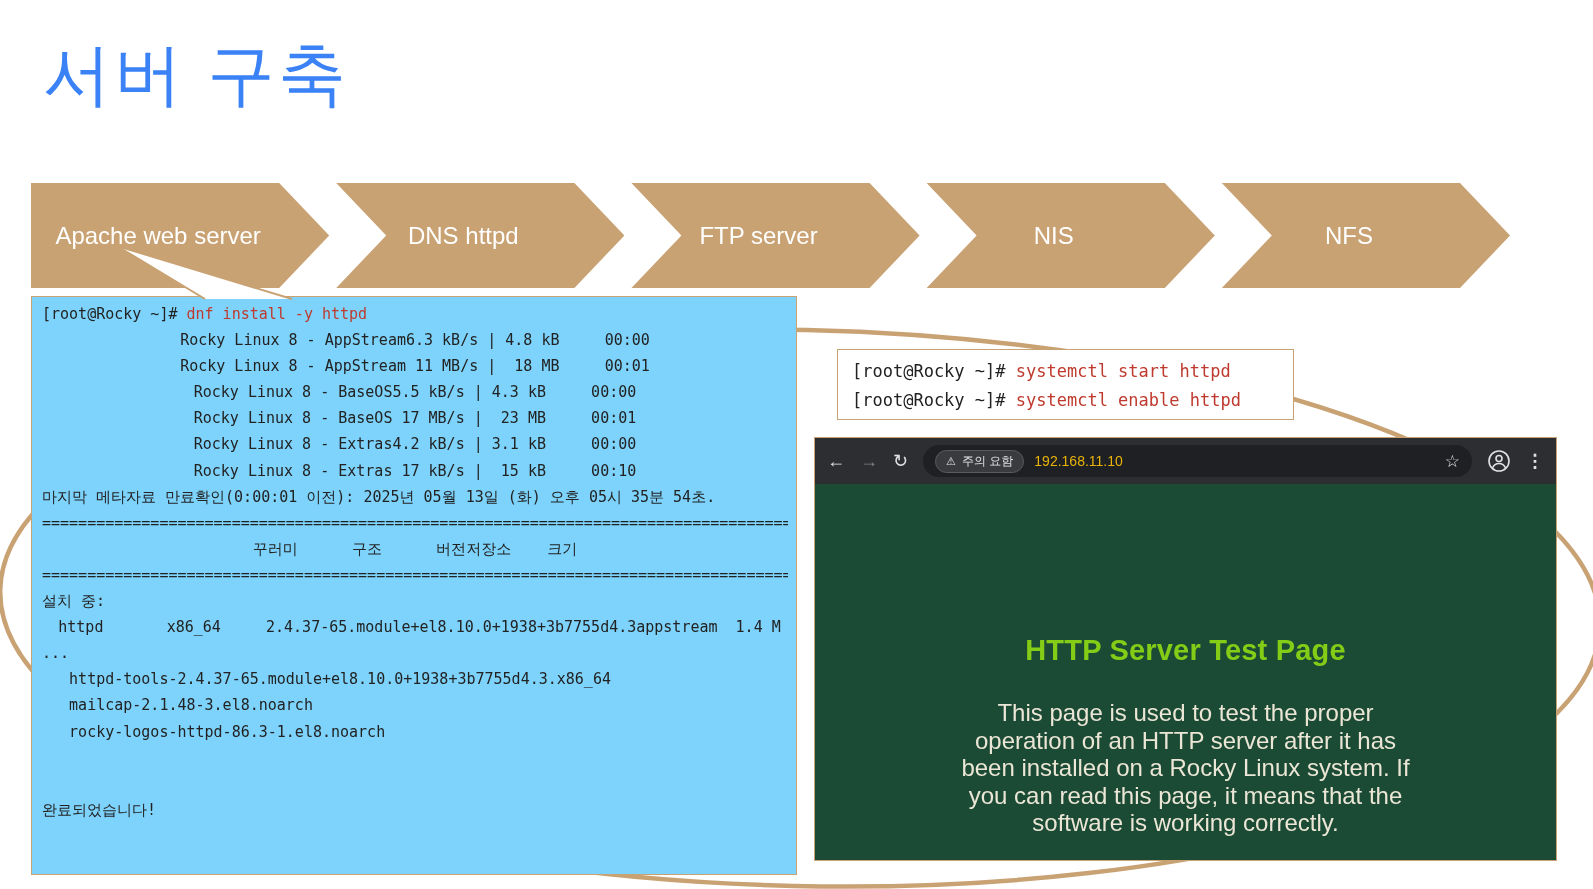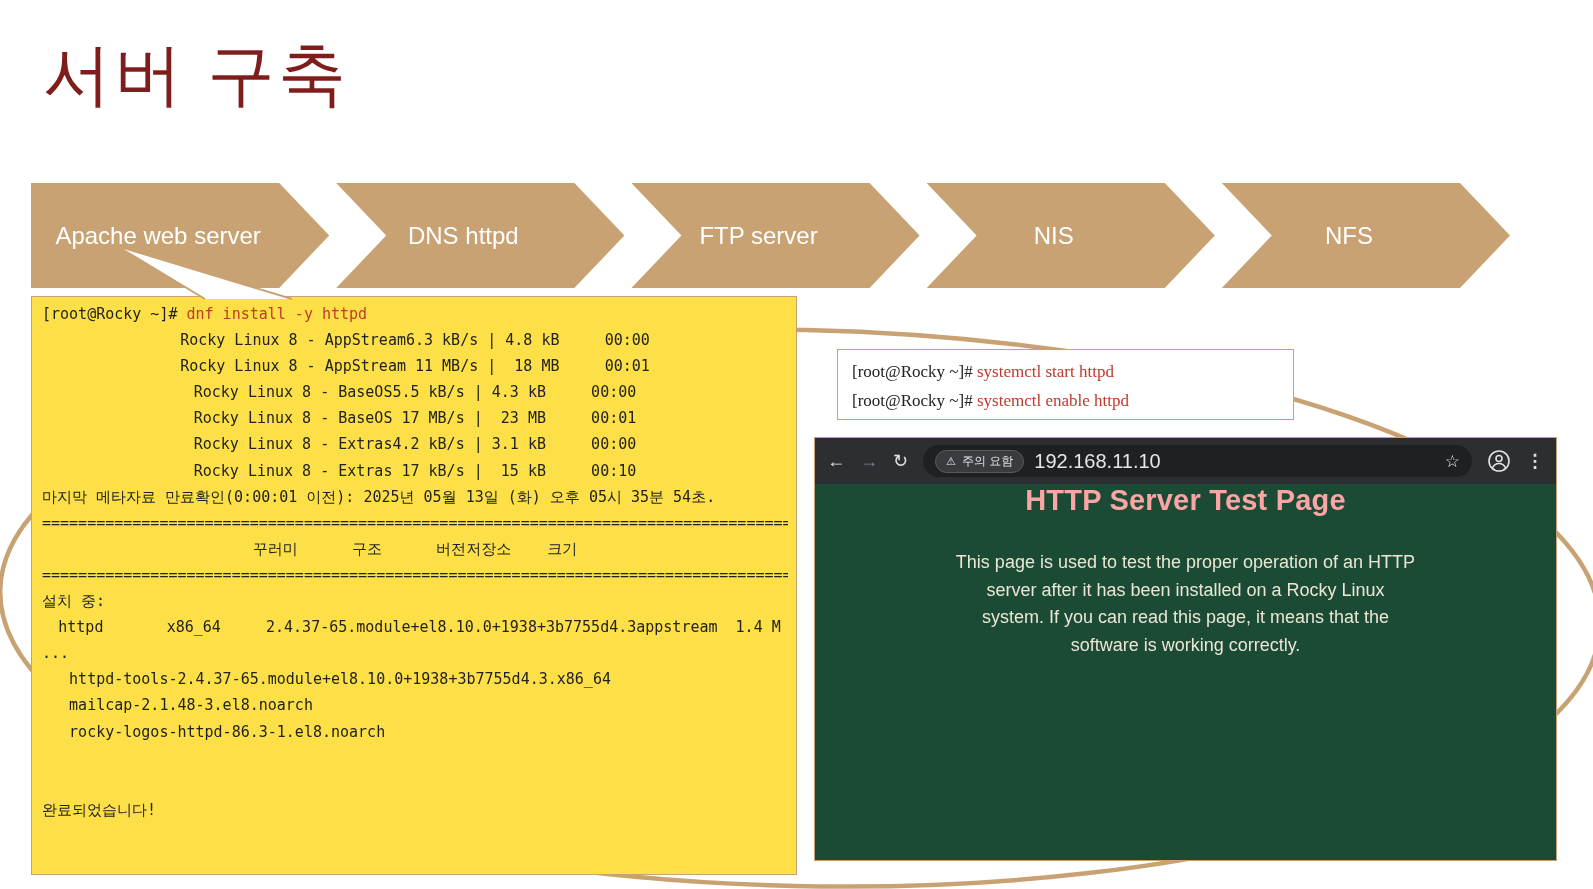--- a/index.html
+++ b/index.html
@@ -4,21 +4,21 @@
 <style>
   * { margin:0; padding:0; box-sizing:border-box; }
   html,body { background:#ffffff; }
   .slide {
     position:relative; width:1593px; height:889px; background:#ffffff;
     overflow:hidden; font-family:"Liberation Sans", sans-serif;
   }
   
   .title {
     position:absolute; left:43px; top:30px; font-size:68px; font-weight:400;
-    color:#7f1d1d; letter-spacing:3px; z-index:2;
+    color:#3b82f6; letter-spacing:3px; z-index:2;
   }
   
   .ellipse-layer { position:absolute; left:0; top:0; z-index:1; }
   .tail-layer { position:absolute; left:0; top:0; z-index:5; pointer-events:none; }
   
   .chevrons {
     position:absolute; left:31px; top:183px; width:1479px; height:105px;
     display:flex; gap:7px; z-index:2;
   }
   .chevron {
@@ -27,36 +27,36 @@
     padding-right:34px;
     clip-path:polygon(0 0, calc(100% - 50px) 0, 100% 50%, calc(100% - 50px) 100%, 0 100%, 50px 50%);
   }
   .chevron.first {
     clip-path:polygon(0 0, calc(100% - 50px) 0, 100% 50%, calc(100% - 50px) 100%, 0 100%);
     padding-right:44px;
   }
   
   .terminal-box {
     position:absolute; left:31px; top:296px; width:766px; height:579px;
-    background:#fde047; border:1.6px solid #c9a273; z-index:4;
+    background:#7dd3fc; border:1.6px solid #c9a273; z-index:4;
     padding:4px 8px 0 10px;
     font-family:"DejaVu Sans Mono", monospace; font-size:15px; color:#222222;
   }
   .t-line { height:26.1px; line-height:26.1px; white-space:pre; overflow:hidden; }
   .t-row { display:flex; justify-content:center; }
   .t-row span { white-space:pre; }
   .cmd-red { color:#bf3a2e; }
   
   .syscmd-box {
     position:absolute; left:837px; top:349px; width:457px; height:71px;
     background:#ffffff; border:1.6px solid #c9a273; z-index:4;
     padding:7px 0 0 14px;
     font-family:"DejaVu Sans Mono", monospace; font-size:17px; color:#222222;
   }
-  .syscmd-box .t-line { height:29px; line-height:29px;font-family:Liberation Serif, serif; }
+  .syscmd-box .t-line { height:29px; line-height:29px; }
   
   .browser {
     position:absolute; left:814px; top:437px; width:743px; height:424px;
     border:1.6px solid #c9a273; z-index:4; display:flex; flex-direction:column;
     background:#1b4a35;
   }
   .toolbar {
     height:46px; background:#2d2e31; display:flex; align-items:center;
     padding:0 12px; gap:15px; flex:0 0 auto;
   }
@@ -65,34 +65,34 @@
   .addressbar {
     flex:1; height:32px; background:#1f2023; border-radius:16px;
     display:flex; align-items:center; padding:0 12px; gap:10px;
   }
   .warn-badge {
     display:flex; align-items:center; gap:6px; background:#3a3b3f;
     border:1px solid #5a5b5f; border-radius:12px; padding:2px 10px;
     color:#dfe1e5; font-size:12px; white-space:nowrap;
   }
   .warn-tri { font-size:11px; }
-  .url { color:#e5e5e5; font-size:20px; flex:1; }
+  .url { color:#eab308; font-size:14px; flex:1; }
   .star-ico { color:#dfe1e5; font-size:17px; }
   .avatar-ico { flex:0 0 auto; display:flex; }
   .dots-ico { color:#dfe1e5; font-size:18px; font-weight:700; }
   .page {
     flex:1; display:flex; flex-direction:column; align-items:center;
     text-align:center; color:#efead9;
   }
   .page-heading {
-    font-size:29px; font-weight:700; color:#fca5a5;
+    margin-top:150px; font-size:29px; font-weight:700; color:#84cc16;
     letter-spacing:0.2px;
   }
   .page-body {
-    margin-top:32px; width:460px; font-size:18px; line-height:27.5px;
+    margin-top:32px; width:460px; font-size:24px; line-height:27.5px;
     color:#ebe6d5;
   }
 </style>
 </head>
 <body>
 
 <div class="slide">
 
   <svg class="ellipse-layer" width="1593" height="889">
     <ellipse cx="800" cy="608" rx="800" ry="278" transform="rotate(1.3 800 608)" fill="none" stroke="#c9a273" stroke-width="4.5"></ellipse>

